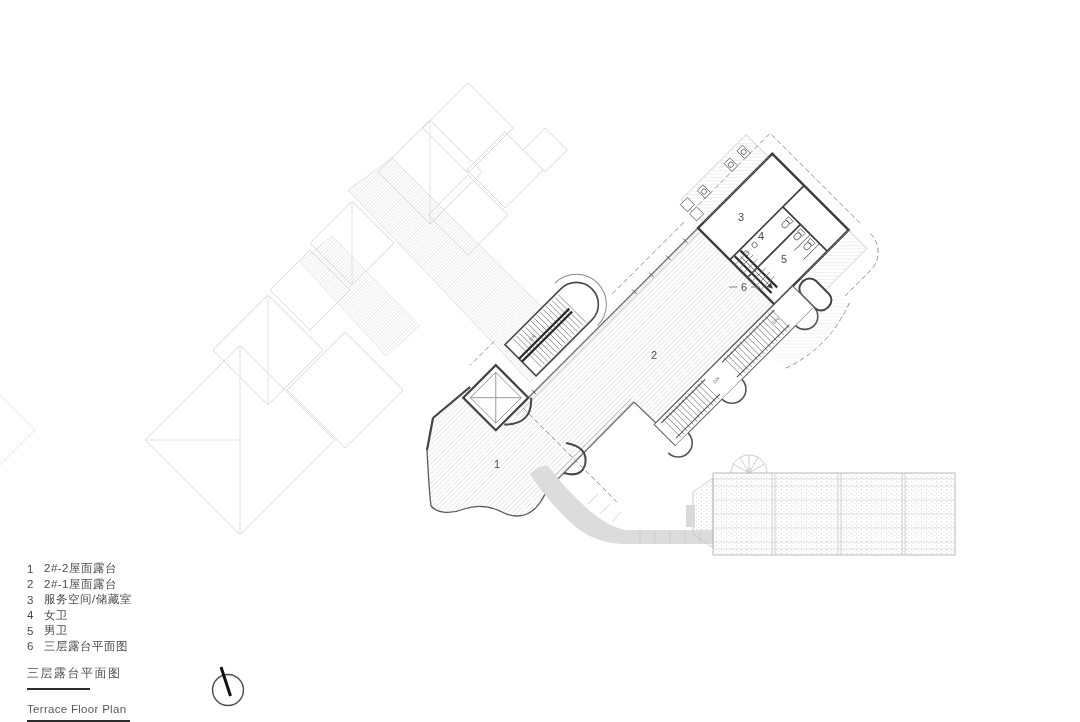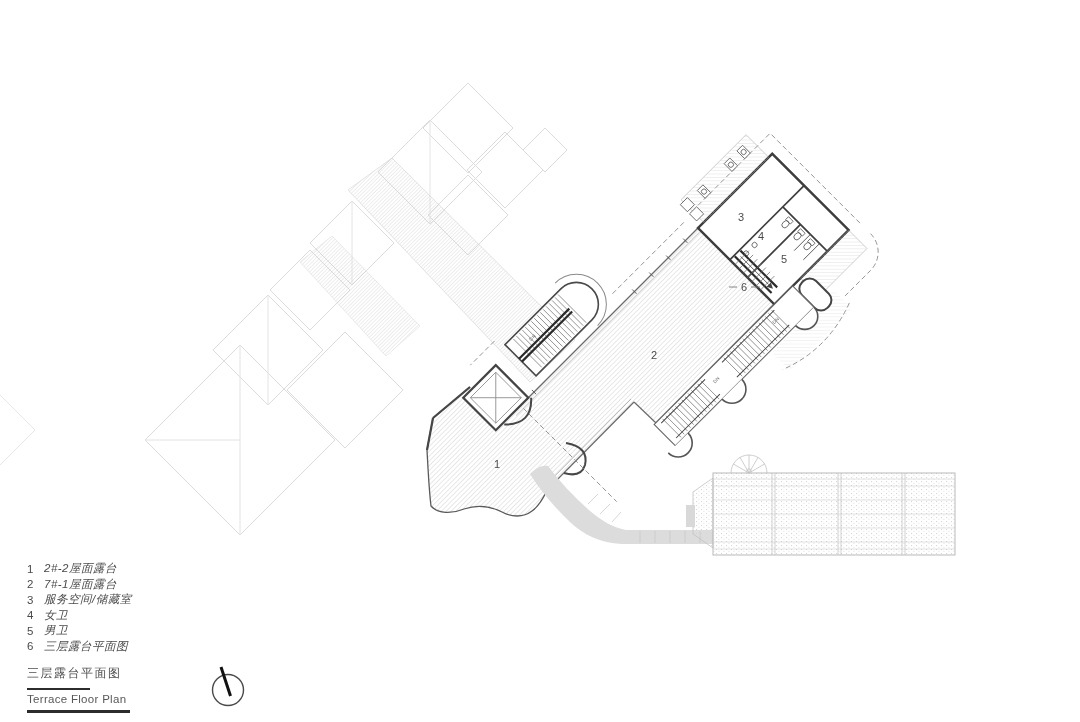--- a/index.html
+++ b/index.html
@@ -3,26 +3,26 @@
 <meta charset="utf-8">
 <style>
   html,body{margin:0;padding:0;background:#ffffff;}
   .page{position:relative;width:1080px;height:722px;background:#ffffff;overflow:hidden;
         font-family:"Liberation Sans","DejaVu Sans",sans-serif;}
   .plan-svg{position:absolute;left:0;top:0;}
   
   .legend{position:absolute;left:27px;top:561px;}
   .legend-row{display:flex;height:15.5px;align-items:center;color:#4a4a4a;font-size:11.5px;}
   .legend-num{width:17px;}
-  .legend-label{letter-spacing:.5px;font-style:italic;}
+  .legend-label{letter-spacing:.5px;}
   
   .title-block{position:absolute;left:27px;top:665px;}
   .title-cn{font-size:12px;color:#4f4f4f;letter-spacing:1.5px;}
   .rule1{width:63px;height:2px;background:#2c2c2c;margin-top:6px;}
-  .title-en{font-size:11.5px;color:#585858;margin-top:3px;letter-spacing:.3px;}
+  .title-en{font-size:11.5px;color:#585858;margin-top:13px;letter-spacing:.3px;}
   .rule2{width:103px;height:2.5px;background:#2c2c2c;margin-top:5px;}
   
   text.plan-num{font-family:"Liberation Sans","DejaVu Sans",sans-serif;font-size:11px;fill:#4a4a4a;}
   text.dn{font-family:"Liberation Sans","DejaVu Sans",sans-serif;font-size:4.6px;fill:#555;letter-spacing:.4px;}
 </style>
 </head>
 <body>
 
 <div class="page">
 
@@ -317,21 +317,21 @@
   </g>
 </svg>
 
 <div class="legend">
   <div class="legend-row">
     <span class="legend-num">1</span>
     <span class="legend-label">2#-2屋面露台</span>
   </div>
   <div class="legend-row">
     <span class="legend-num">2</span>
-    <span class="legend-label">7#-1屋面露台</span>
+    <span class="legend-label">2#-1屋面露台</span>
   </div>
   <div class="legend-row">
     <span class="legend-num">3</span>
     <span class="legend-label">服务空间/储藏室</span>
   </div>
   <div class="legend-row">
     <span class="legend-num">4</span>
     <span class="legend-label">女卫</span>
   </div>
   <div class="legend-row">

